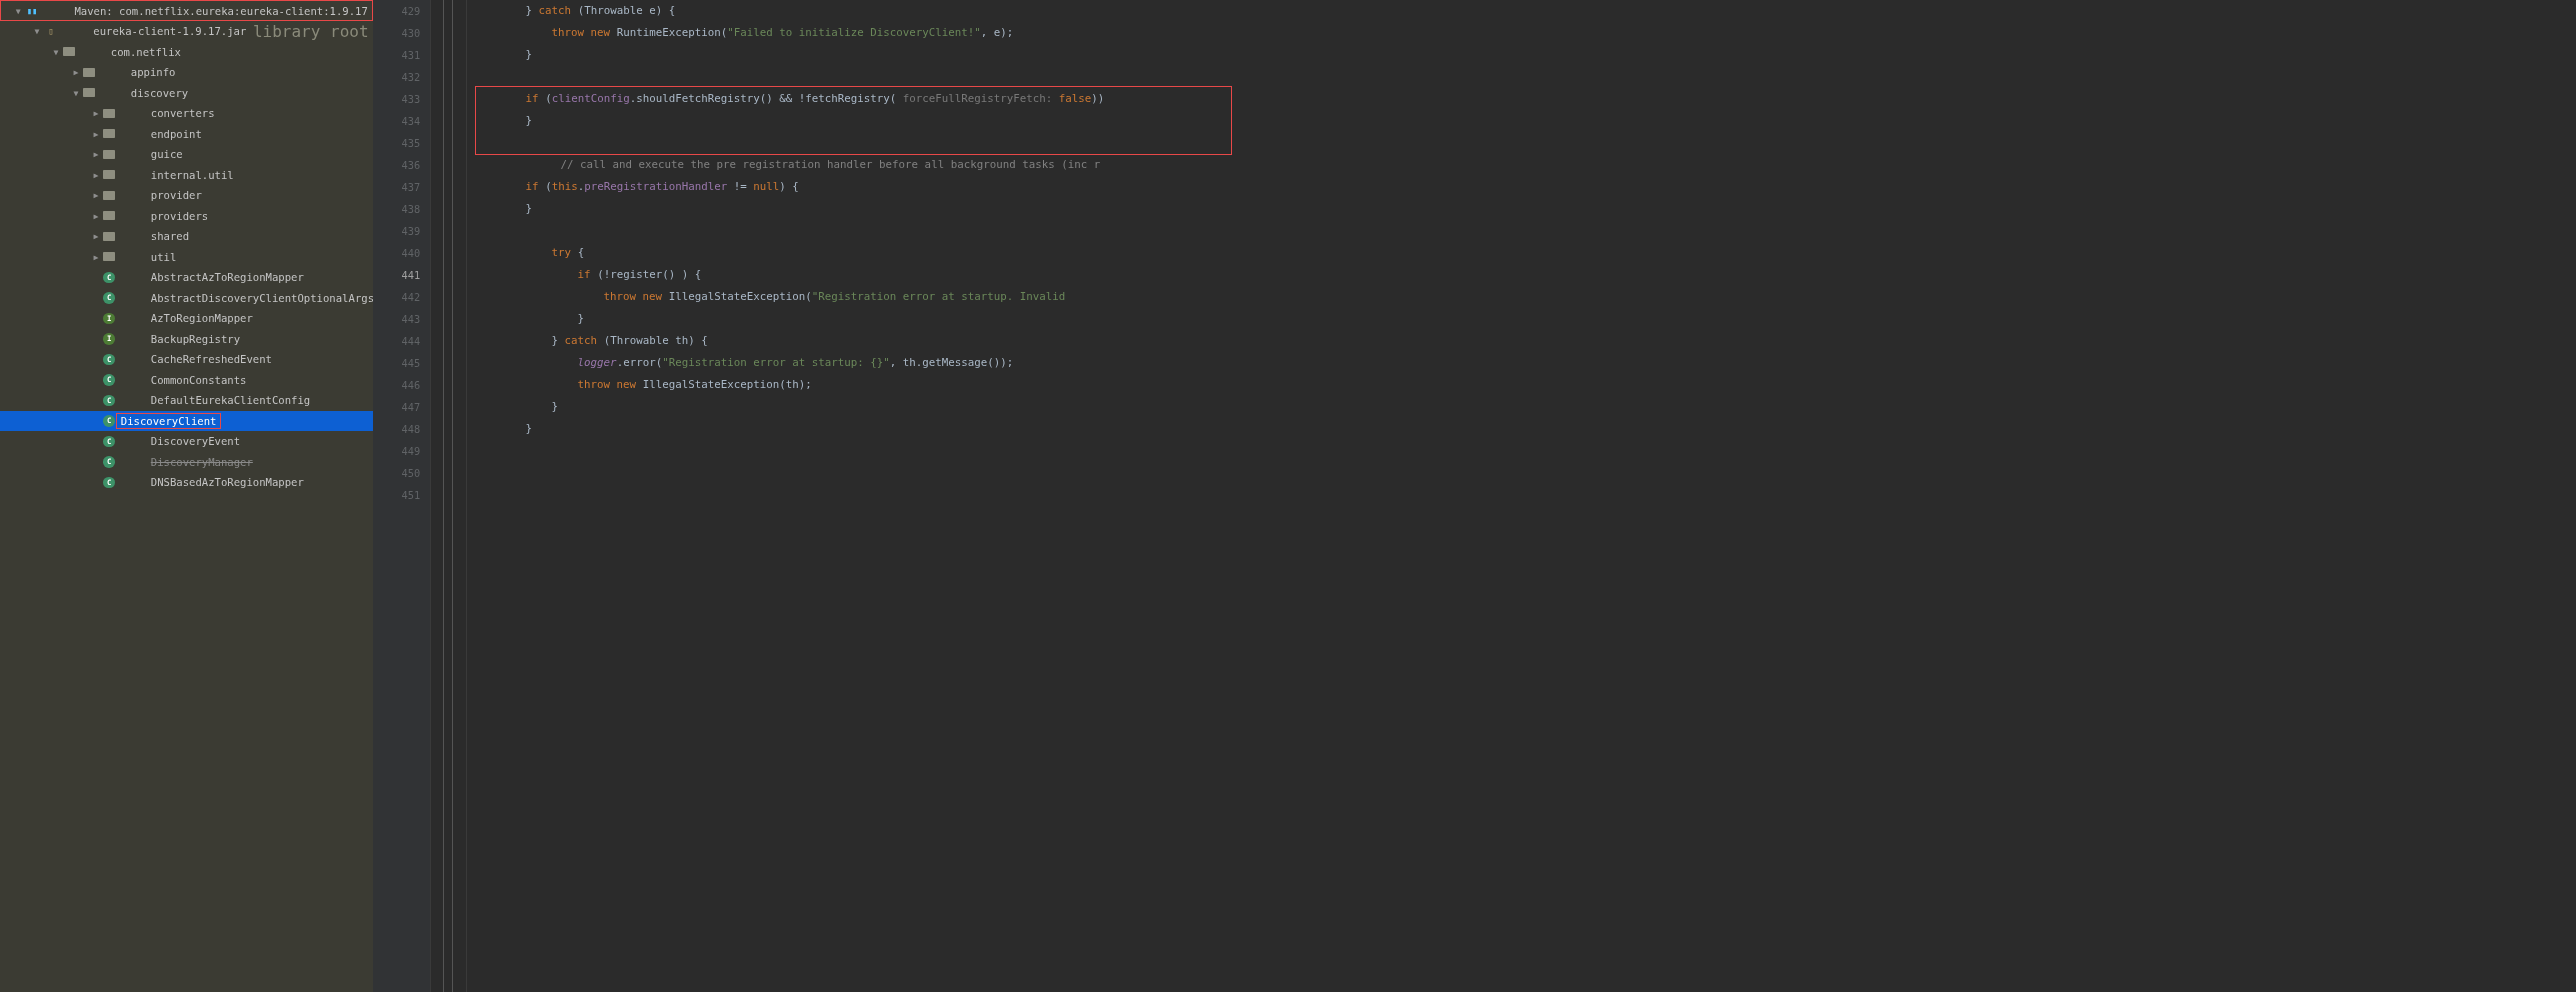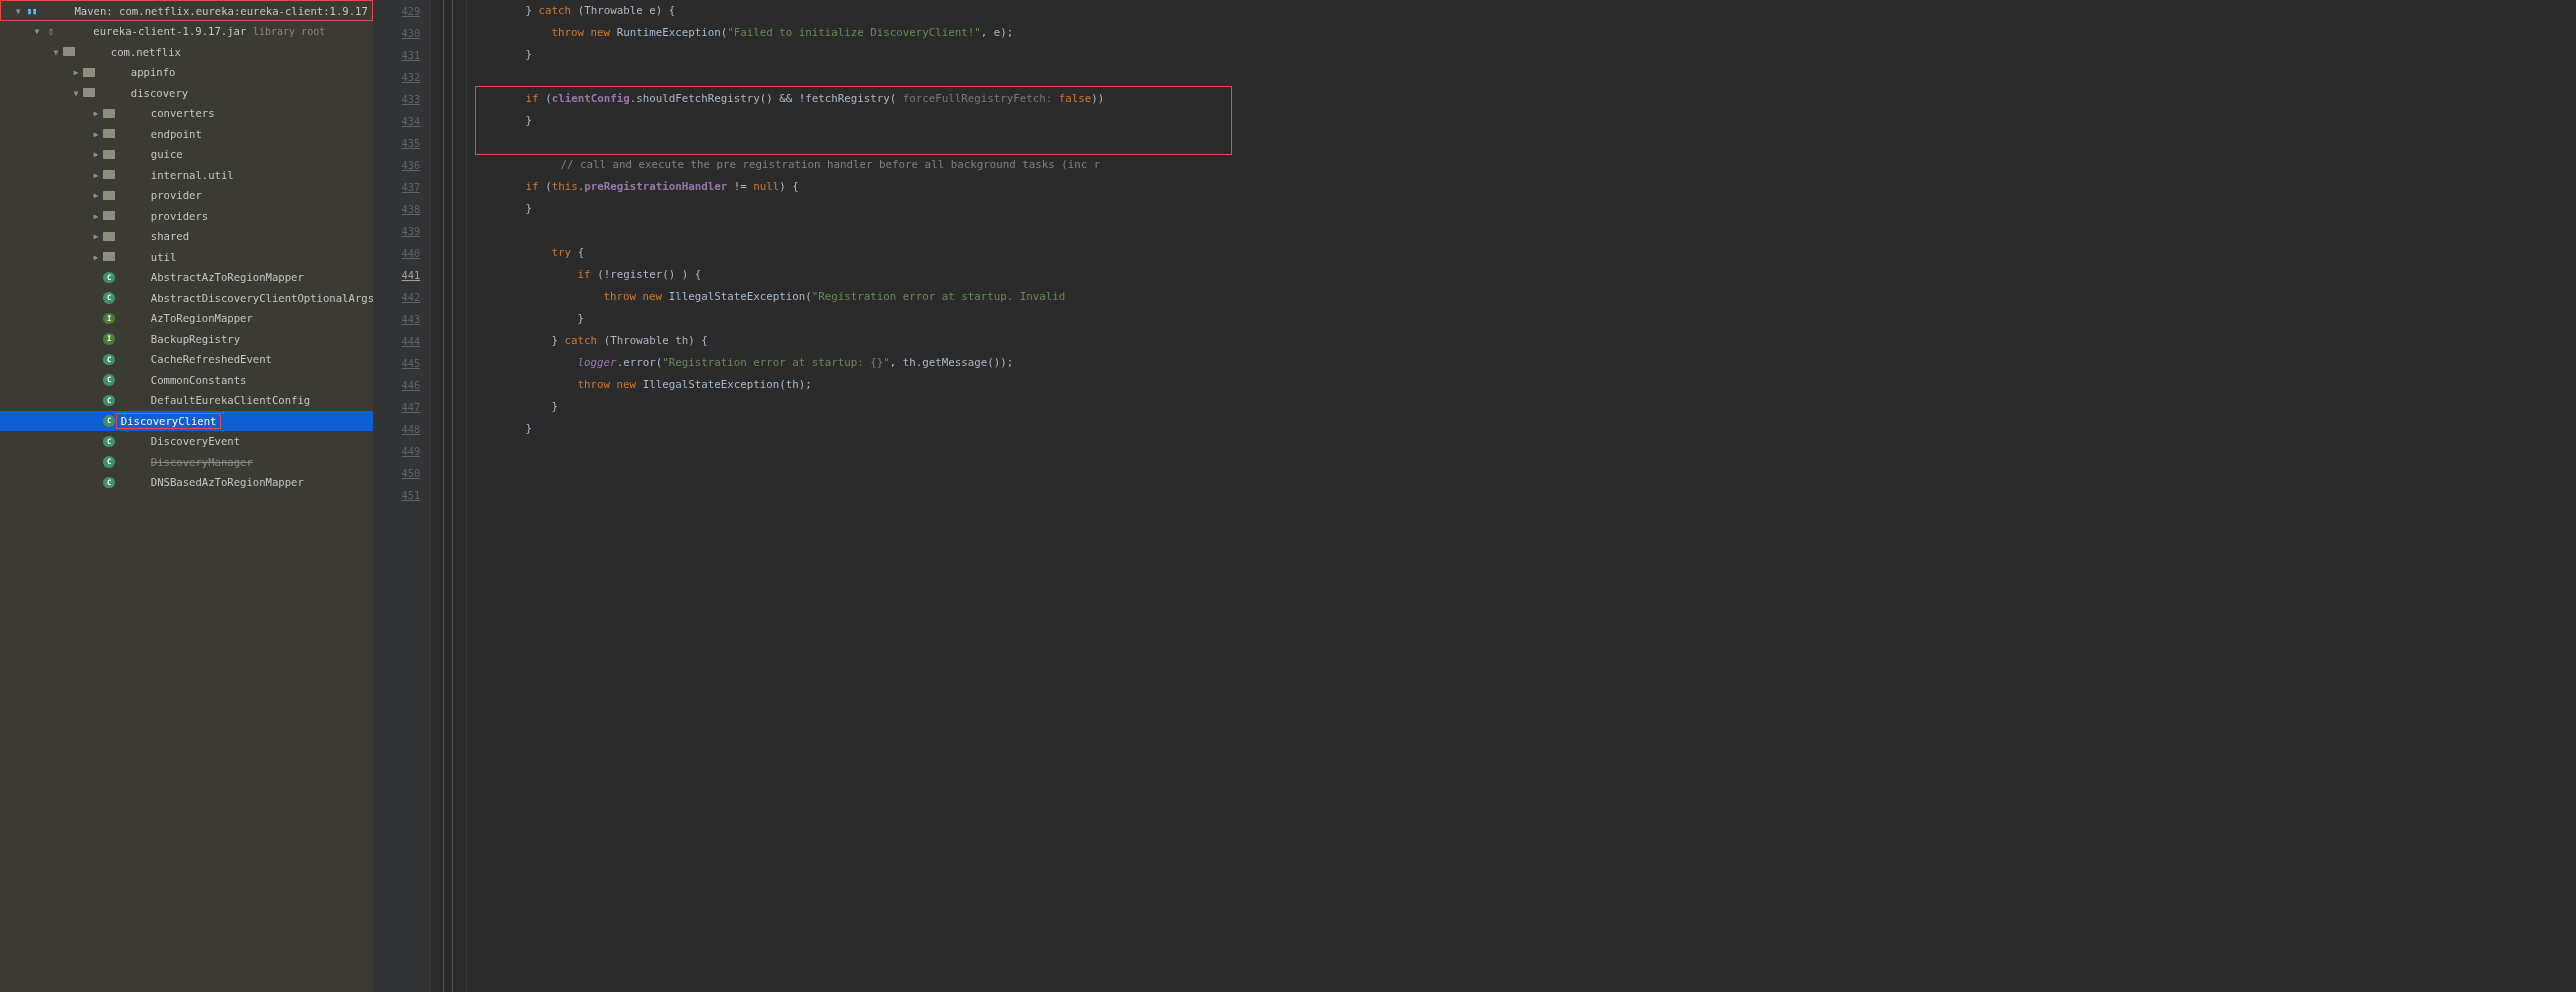--- a/index.html
+++ b/index.html
@@ -54,42 +54,42 @@
     width: 11.5px; height: 11.5px; color: #fff; font-size: 7.4px;
     line-height: 11.5px; text-align: center;
   }
   .node-icon.interface {
     background: #4d7c35; border-radius: 50%;
     width: 11.5px; height: 11.5px; color: #fff; font-size: 7.4px;
     line-height: 11.5px; text-align: center;
   }
   .node-label { font-size: 10.6px; padding-left: 31px; }
   .node-label.strike { text-decoration: line-through; color: #8a8a8a; }
-  .node-hint { color: #8a8a7a; margin-left: 6.6px; font-size: 10px; }
+  .node-hint { color: #8a8a7a; margin-left: 6.6px; font-size: 16px; }
 
   .red-box { border: 1.6px solid #e84848; }
 
   
   .editor {
     flex: 1;
     background: #2b2b2b;
     display: flex;
     position: relative;
   }
   .gutter {
     background: #313335;
     color: #606366;
     font-size: 10.3px;
     text-align: right;
     padding: 0 9.8px 0 16.4px;
     user-select: none;
     flex-shrink: 0;
     width: 57px;
   }
-  .gutter-line { height: 22px; line-height: 22px; text-decoration: underline; }
+  .gutter-line { height: 22px; line-height: 22px; }
   .gutter-line.current { color: #a0a0a0; }
 
   .fold-marks {
     width: 37px;
     background: #2b2b2b;
     border-left: 0.8px solid #3a3a3a;
     border-right: 0.8px solid #3a3a3a;
     position: relative;
   }
   .fold-vline {
@@ -105,21 +105,21 @@
     overflow: hidden;
   }
   .code-line {
     height: 22px; line-height: 22px;
     white-space: pre;
     font-size: 10.8px;
   }
   .kw   { color: #cc7832; }
   .str  { color: #6a8759; }
   .hint { color: #787878; font-style: normal; }
-  .field{ color: #9876aa; font-weight: bold; }
+  .field{ color: #9876aa; }
   .cm   { color: #808080; margin-left: 35px; }
   .italic{ font-style: italic; color: #9876aa; }
   .txt  { color: #a9b7c6; }
 
   .editor-redbox {
     position:absolute;
     left: 8.2px;
     width: 757px;
     border: 1.6px solid #e84848;
   }

